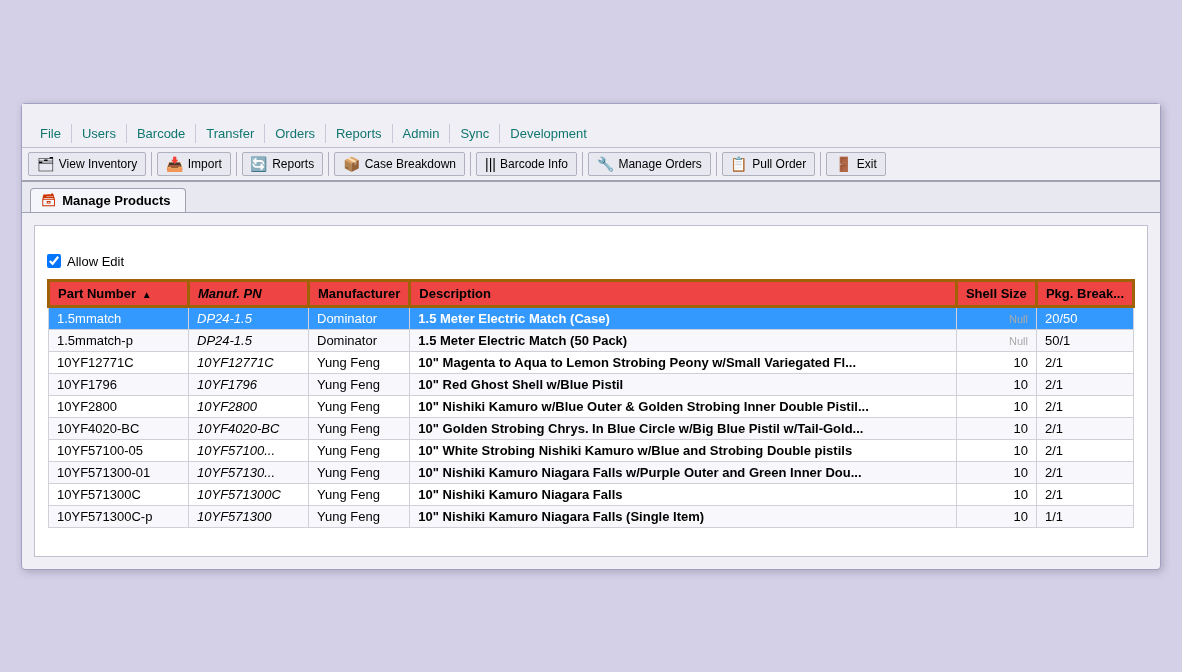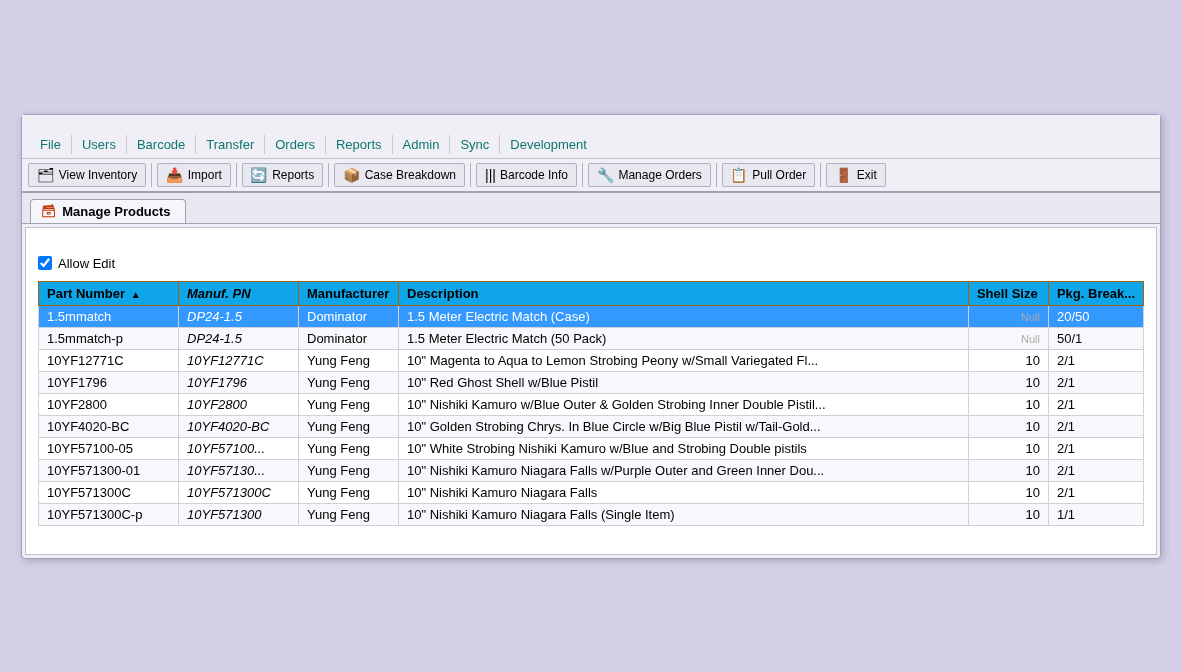--- a/index.html
+++ b/index.html
@@ -93,21 +93,21 @@
     .tab-icon {
       color: #cc3300;
       font-size: 12px;
     }
 
     
     .main-content {
       background: #ffffff;
       padding: 28px 12px;
       border: 1px solid #c0c0d0;
-      margin: 3px;
+      margin: 12px;
     }
 
     
     .allow-edit-row {
       display: flex;
       align-items: center;
       gap: 6px;
       margin-bottom: 10px;
     }
     .allow-edit-row input[type="checkbox"] {
@@ -116,22 +116,22 @@
       cursor: pointer;
     }
 
     
     .data-table {
       width: 100%;
       border-collapse: collapse;
       font-size: 13px;
     }
     .data-table th {
-      background: #0ea5e9;
-      border: 1px solid #a16207;
+      background: #ef4444;
+      border: 3px solid #a16207;
       padding: 4px 8px;
       text-align: left;
       font-weight: bold;
       white-space: nowrap;
       user-select: none;
       cursor: pointer;
     }
     .sort-arrow { font-size: 10px; margin-left: 2px; }
     .data-table td {
       border: 1px solid #d0d0d8;
@@ -141,21 +141,21 @@
       text-overflow: ellipsis;
       max-width: 0;
     }
     .data-table tr:nth-child(even) td { background: #f8f8fc; }
     .data-table tr:nth-child(odd) td { background: #ffffff; }
     .data-table tr.selected td { background: #3399ff; color: white; }
 
     .col-part { width: 140px; }
     .col-manuf-pn { width: 120px; font-style: italic; }
     .col-manufacturer { width: 100px; }
-    .col-description { width: auto; }
+    .col-description { width: auto; font-weight: bold; }
     .col-shell { width: 80px; text-align: right; }
     .col-pkg { width: 90px; }
   </style>
 </head>
 <body>
 
 <div class="window">
 
   <div class="menubar">
       <div class="menubar-item">File</div>

